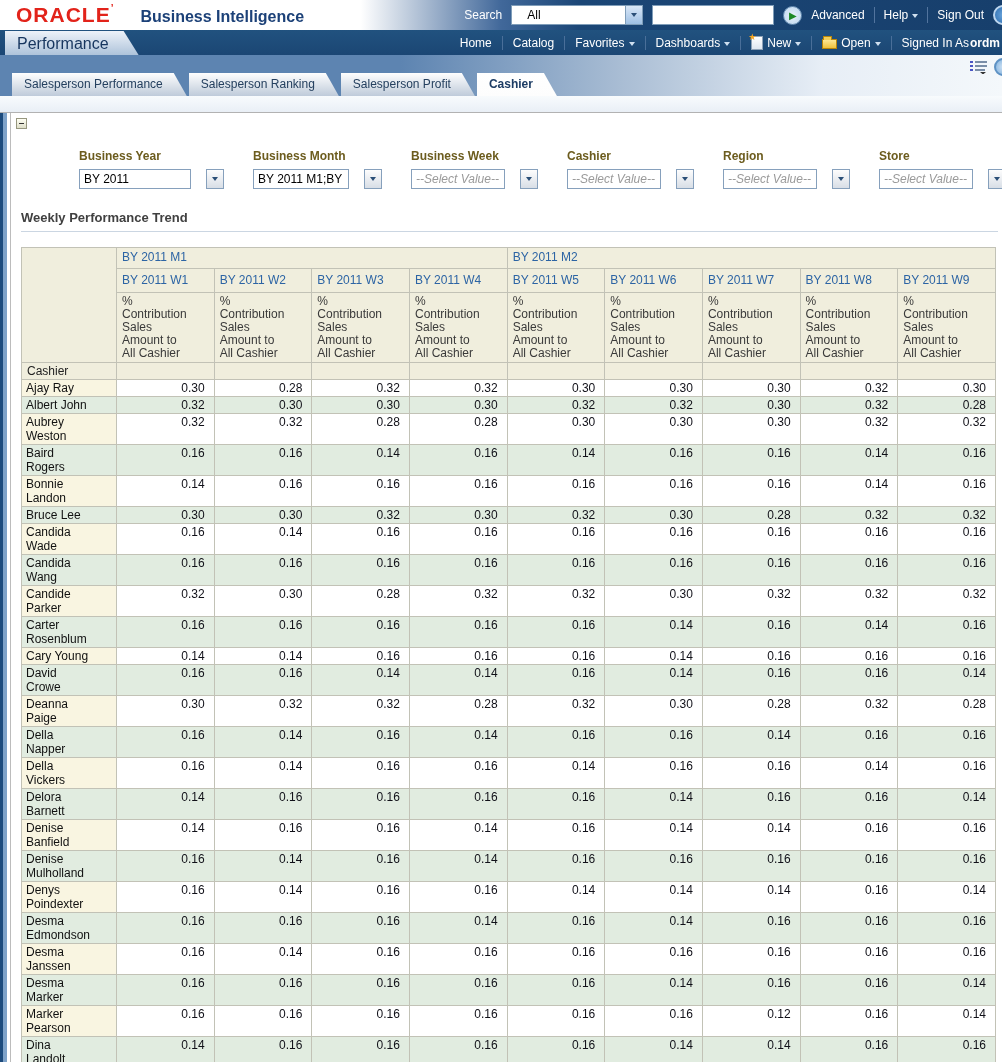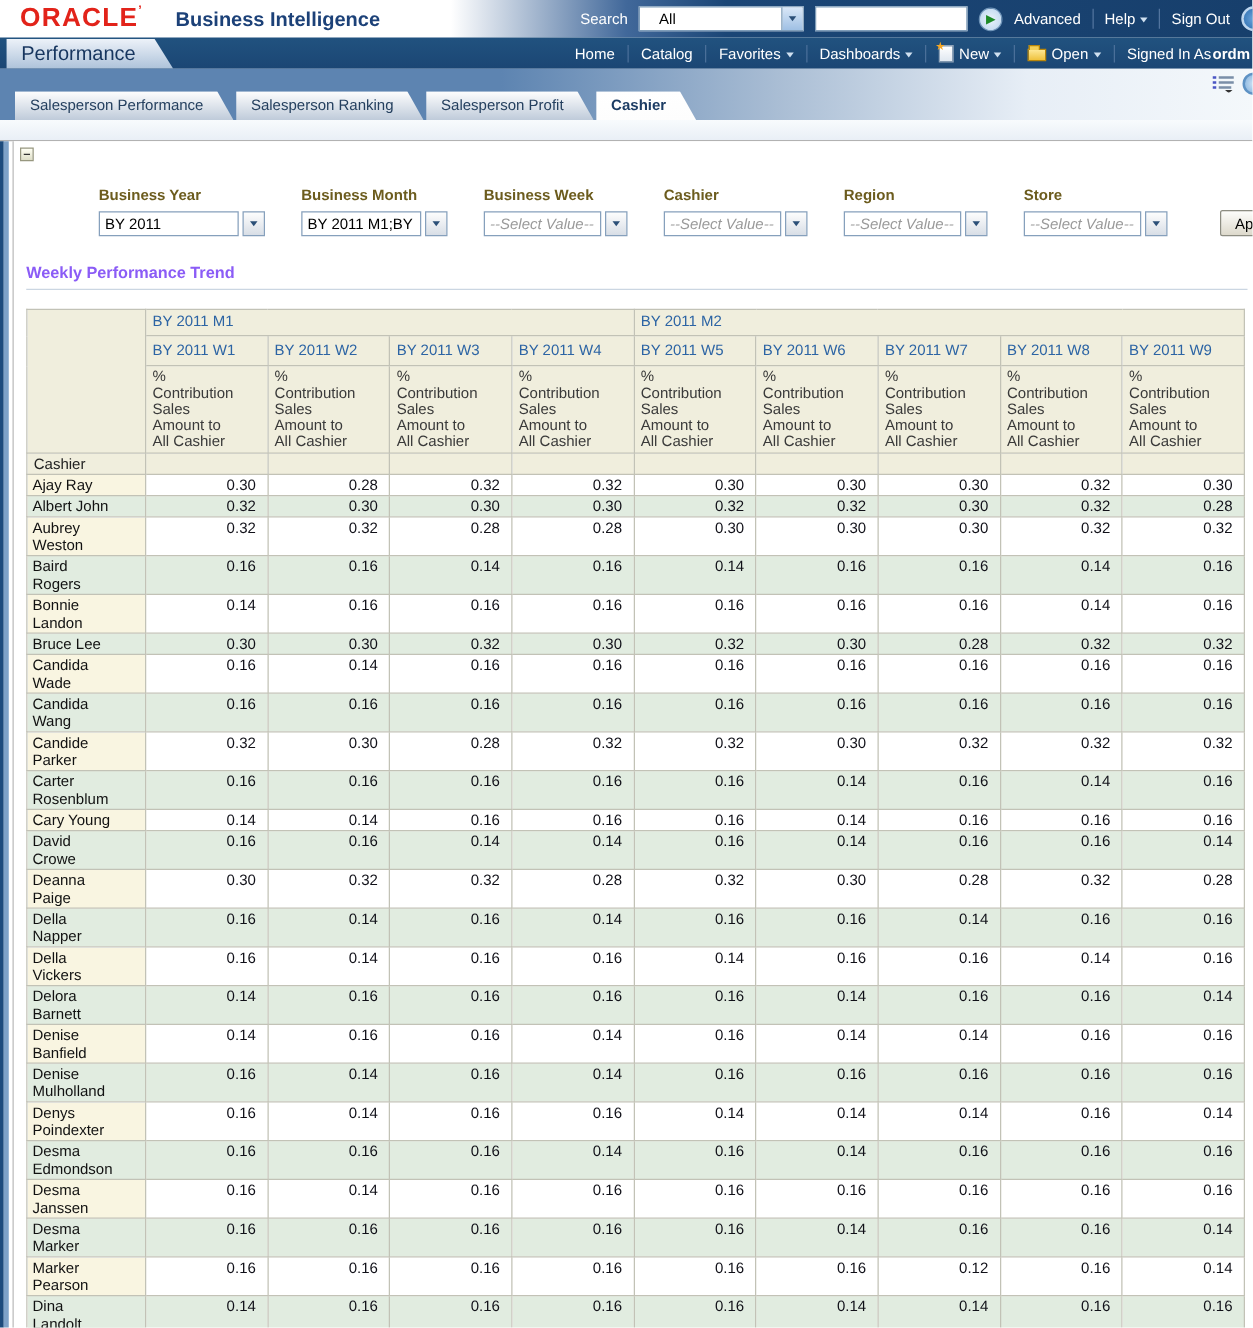--- a/index.html
+++ b/index.html
@@ -79,34 +79,34 @@
     border-left:1px solid #bcbcbc; padding-left:2px; }
   .collapse-box { position:absolute; left:5px; top:5px; width:11px; height:11px;
     border:1px solid #97977f; background:linear-gradient(#fffff4,#dedec8);
     display:flex; align-items:center; justify-content:center; cursor:pointer; }
   .collapse-box .minus { width:5px; height:1px; background:#333; }
 
   
   .prompts { display:flex; align-items:flex-end; margin:36px 0 0 66px; gap:29px; }
   .pfield { display:flex; flex-direction:column; gap:6px; }
   .plabel { font-size:12px; font-weight:bold; color:#6c5c1e; }
-  .pcombo { display:inline-flex; align-items:center; gap:2px; }
+  .pcombo { display:inline-flex; align-items:center; gap:14px; }
   .pbox { display:inline-flex; align-items:center; border:1px solid #86a0bc; background:#fff; height:20px; }
   .pbox .val { font-size:12px; color:#000; padding:0 4px; overflow:hidden; white-space:nowrap; }
   .pbox .val.placeholder { color:#9a9a9a; font-style:italic; }
   .pbtn { width:18px; height:20px; border:1px solid #86a0bc; margin-left:1px;
     background:linear-gradient(#fdfdfd,#d8dee6); display:flex; align-items:center; justify-content:center; cursor:pointer; }
   .w-lg .pbox { width:112px; } .w-md .pbox { width:96px; } .w-sm .pbox { width:94px; }
   .btn { height:21px; font-size:12px; color:#000; padding:0 11px; cursor:pointer;
     border:1px solid #8d8d82; border-radius:2px; background:linear-gradient(#fdfdfb,#ddd9cc);
     display:inline-flex; align-items:center; gap:5px; }
   .btn-row { display:flex; gap:7px; margin-left:13px; }
 
   
-  .report-title { margin:21px 0 0 8px; font-size:13px; font-weight:bold; color:#8b5cf6; }
+  .report-title { margin:21px 0 0 8px; font-size:13px; font-weight:bold; color:#404040; }
   .title-rule { margin:6px 0 0 8px; width:977px; border-bottom:1px solid #cbd6e2; }
 
   table.pivot { margin:15px 0 0 8px; width:975px; table-layout:fixed; border-collapse:collapse;
     font-size:12px; }
   .pivot th, .pivot td { border:1px solid #c2c2b6; vertical-align:top; overflow:hidden; }
   .pivot .corner { background:#f0eedd; }
   .pivot th.month { background:#f0eedd; color:#2c64a4; font-weight:normal; text-align:left;
     padding:2px 5px 3px 5px; line-height:15px; }
   .pivot th.week { background:#f0eedd; color:#2c64a4; font-weight:normal; text-align:left;
     padding:4px 5px; line-height:15px; }

